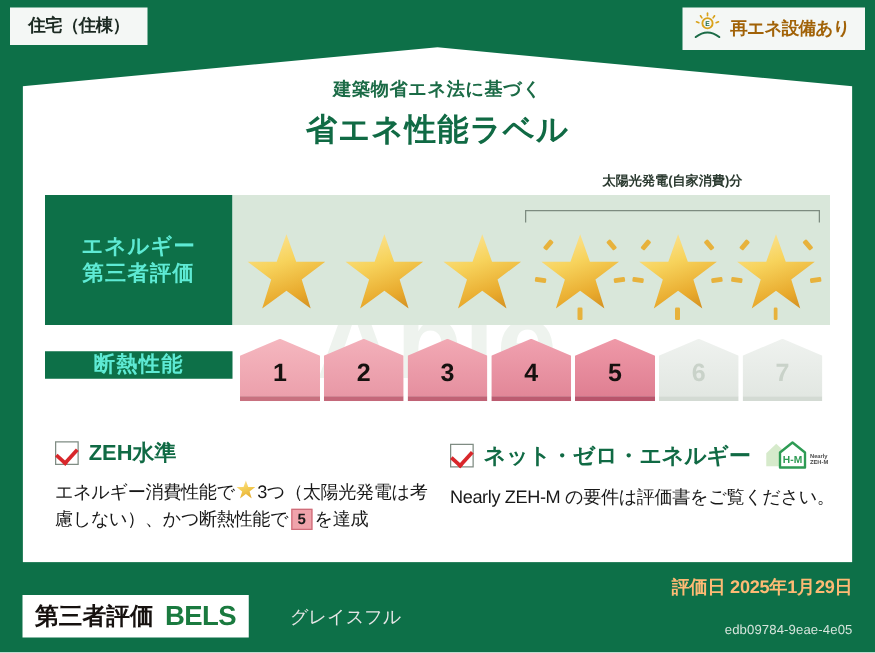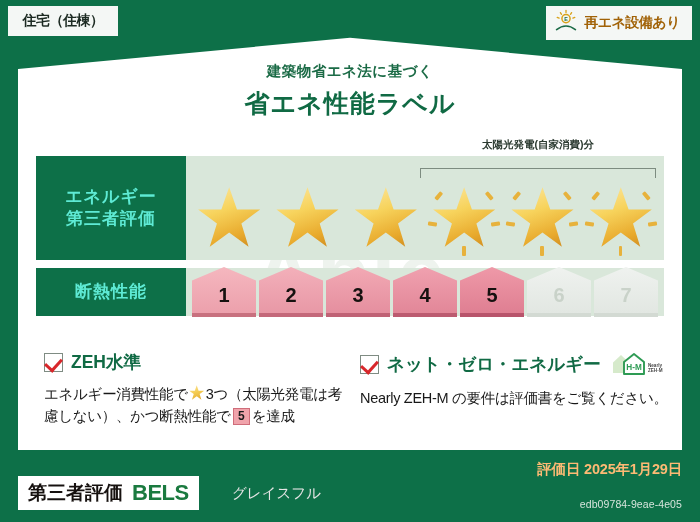--- a/index.html
+++ b/index.html
@@ -61,21 +61,21 @@
     font-size: 25px; font-weight: bold; color: #106a44;
     letter-spacing: 1px; margin-top: 6px;
   }
 
   
   .perf-row {
     position: absolute; left: 18px; width: 628px;
     display: flex; align-items: stretch;
   }
   #energy-row { top: 138px; height: 104px; }
-  #insul-row  { top: 250px; height: 48px; }
+  #insul-row  { top: 250px; height: 48px; align-items: center; }
 
   .perf-label {
     width: 150px; background: #0d7048; color: #5eead4;
     display: flex; flex-direction: column;
     align-items: center; justify-content: center;
     font-size: 17px; font-weight: bold; letter-spacing: 1px; line-height: 1.3;
     flex: 0 0 150px;
   }
   .perf-body {
     flex: 1; background: #d9e7da; position: relative;

